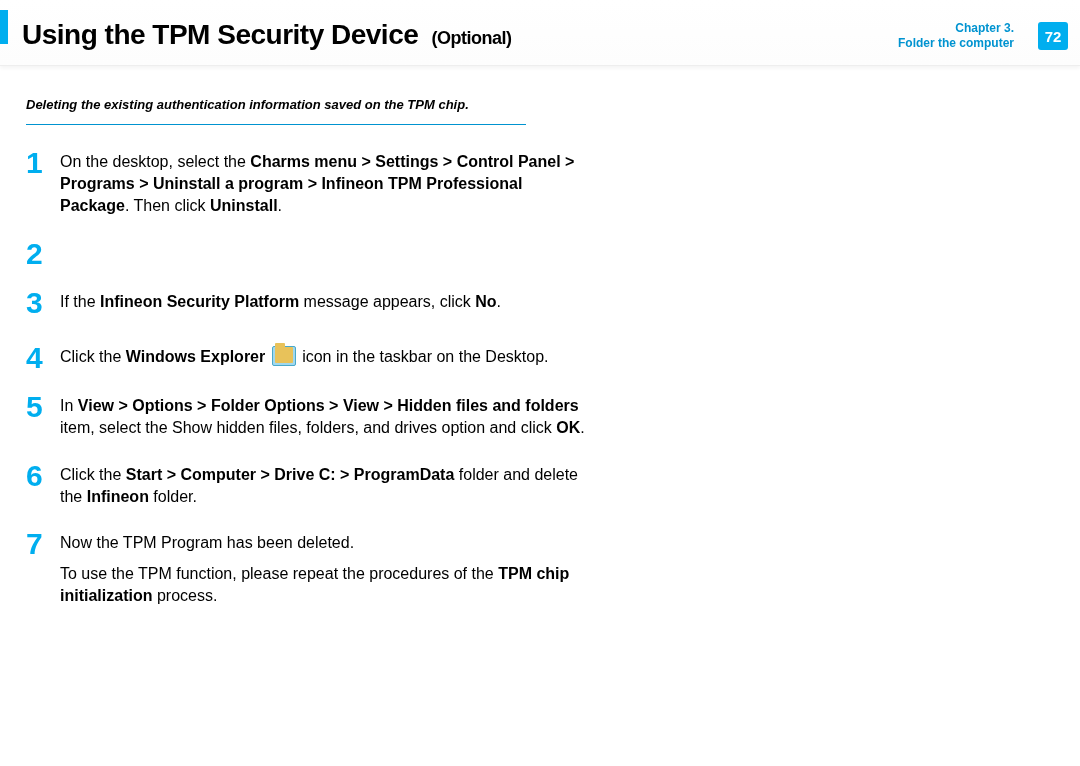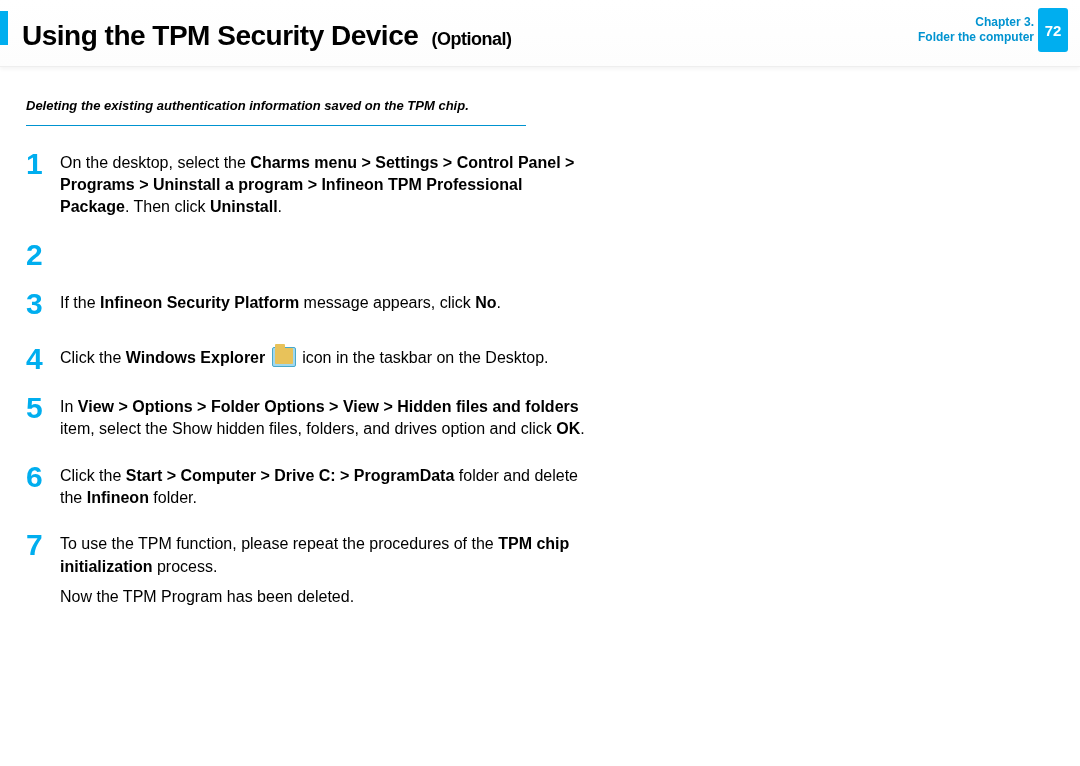--- a/index.html
+++ b/index.html
@@ -34,36 +34,36 @@
     letter-spacing: -0.5px;
   }
   .page-title-optional {
     font-size: 18px;
     font-weight: 700;
     margin-left: 6px;
   }
   .chapter-block {
     display: flex;
     align-items: center;
-    gap: 4px;
+    gap: 24px;
   }
   .chapter-text {
     text-align: right;
     color: #0093d0;
     font-size: 12px;
     font-weight: 700;
     line-height: 1.25;
   }
   .page-num-box {
     background: #00aeef;
     color: #fff;
     font-weight: 700;
     border-radius: 3px;
     width: 30px;
-    height: 44px;
+    height: 28px;
     display: flex;
     align-items: center;
     justify-content: center;
     font-size: 15px;
   }
   .content {
     padding: 30px 0 0 26px;
     width: 640px;
   }
   .section-heading {
@@ -195,21 +195,21 @@
     <li class="step">
       <div class="step-num">6</div>
       <div class="step-body">
         <span>Click the </span><b>Start &gt; Computer &gt; Drive C: &gt; ProgramData</b><span> folder and delete the </span><b>Infineon</b><span> folder.</span>
       </div>
     </li>
 
     <li class="step step-7">
       <div class="step-num">7</div>
       <div class="step-body">
+        <p class="step-p">Now the TPM Program has been deleted.</p>
         <p class="step-p">
           <span>To use the TPM function, please repeat the procedures of the </span><b>TPM chip initialization</b><span> process.</span>
         </p>
-        <p class="step-p">Now the TPM Program has been deleted.</p>
       </div>
     </li>
 
   </ol>
 </div>
 
 </body></html>

